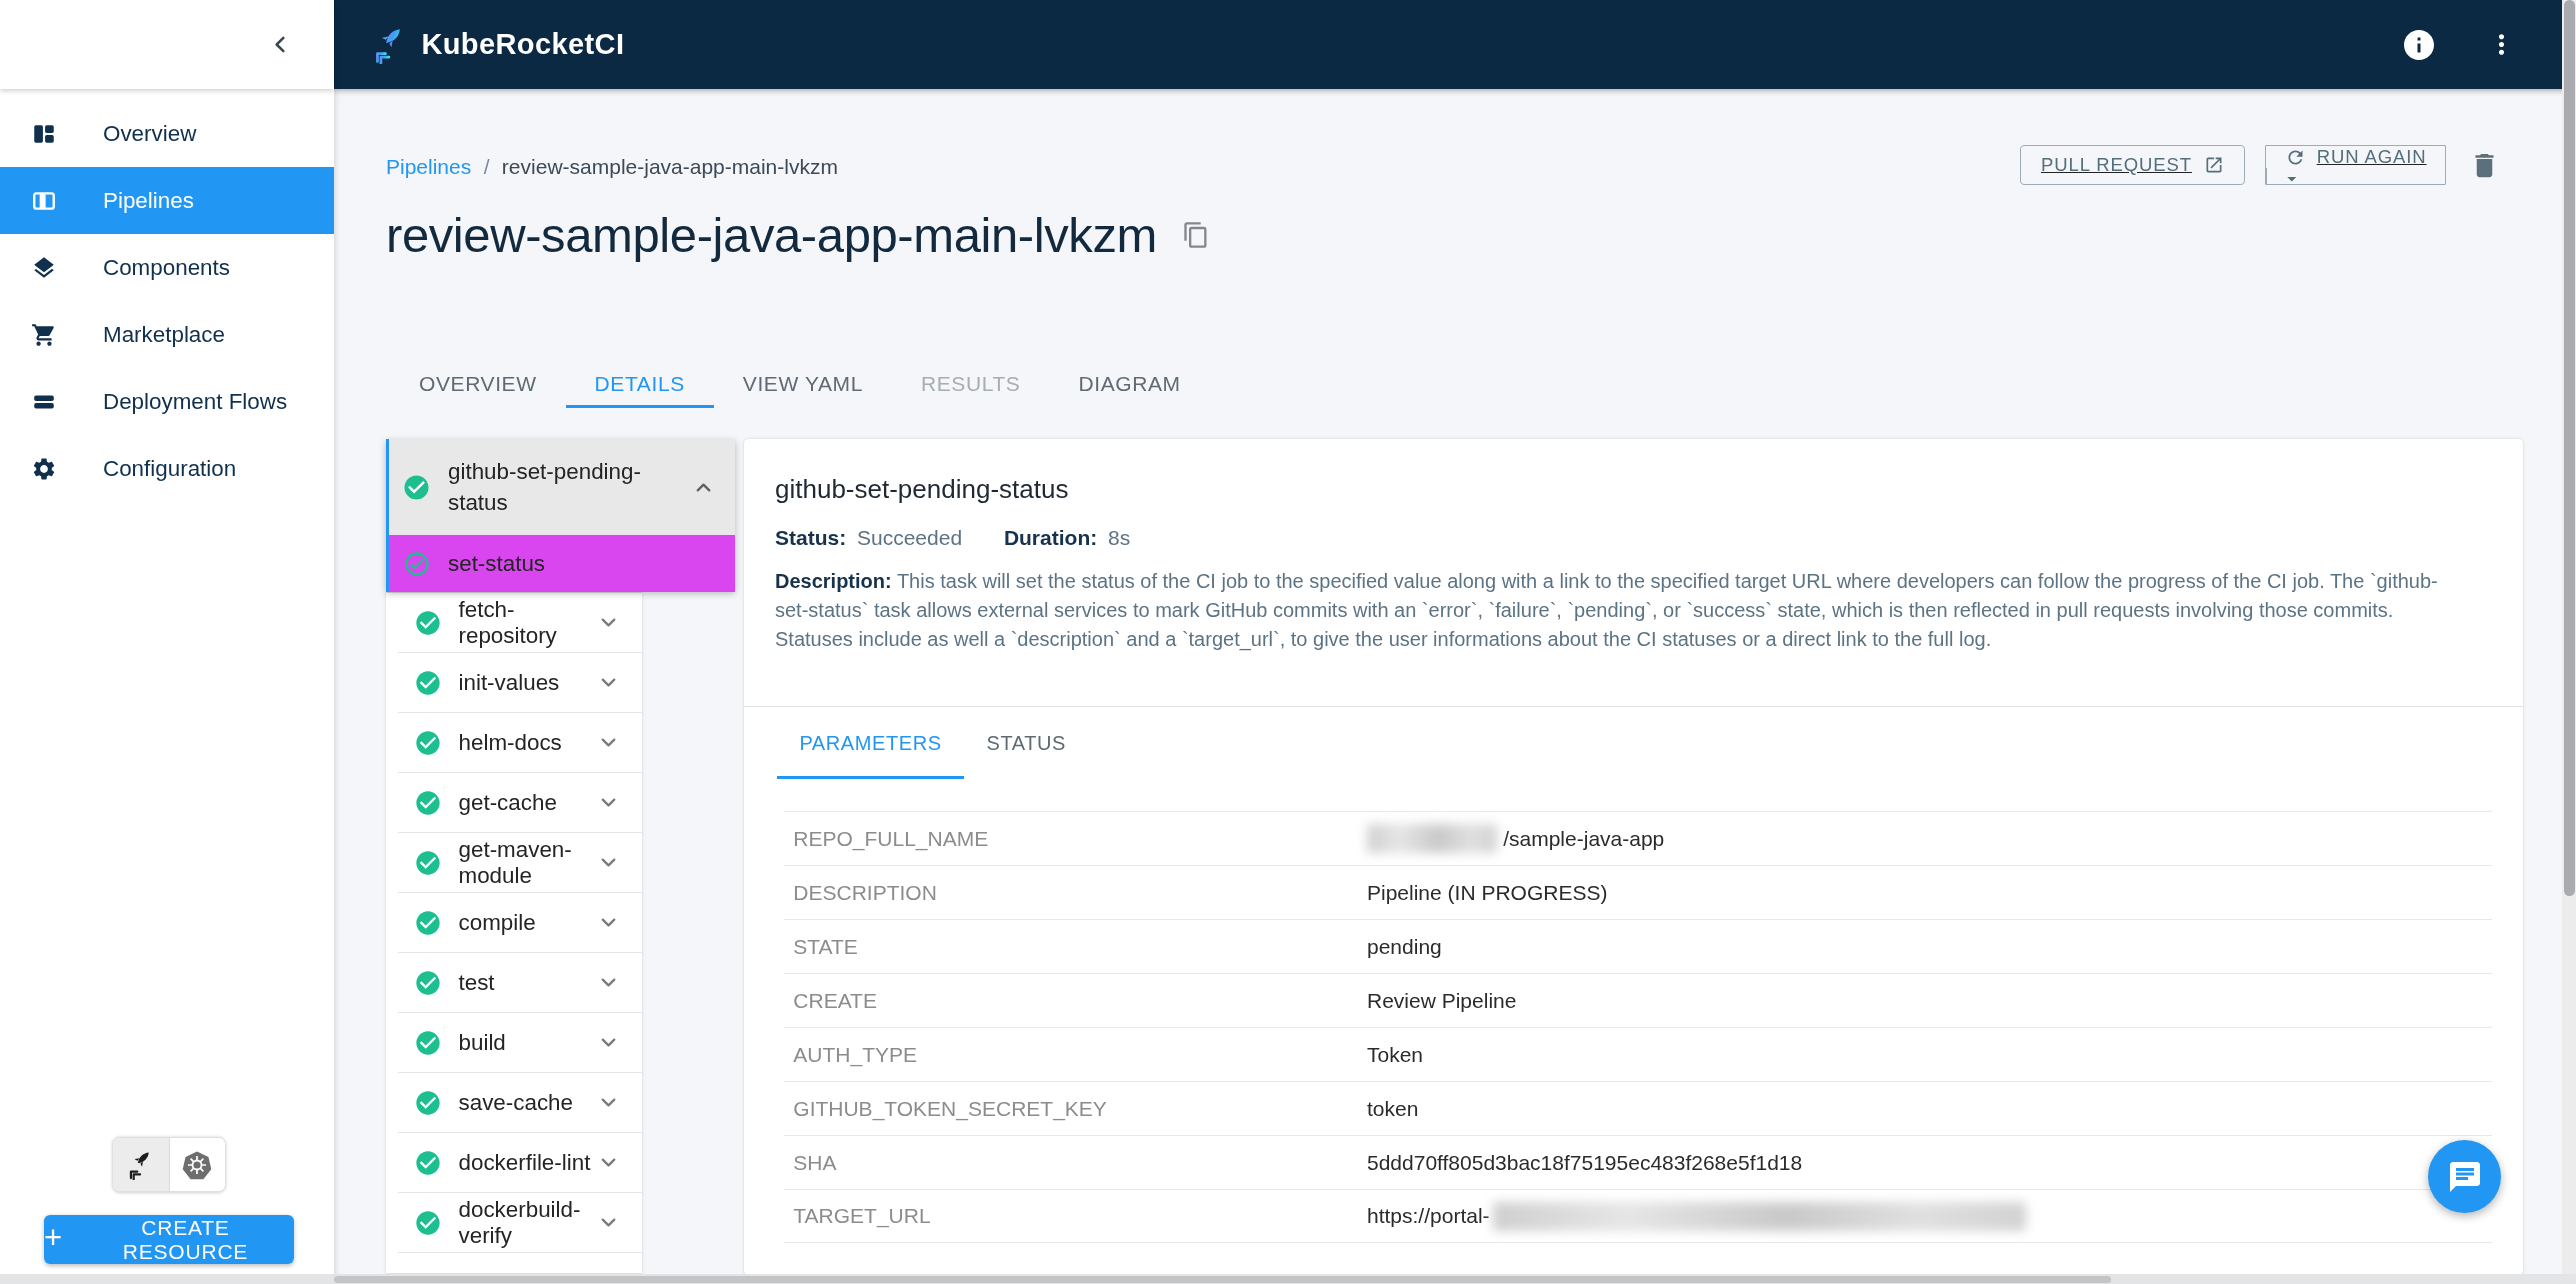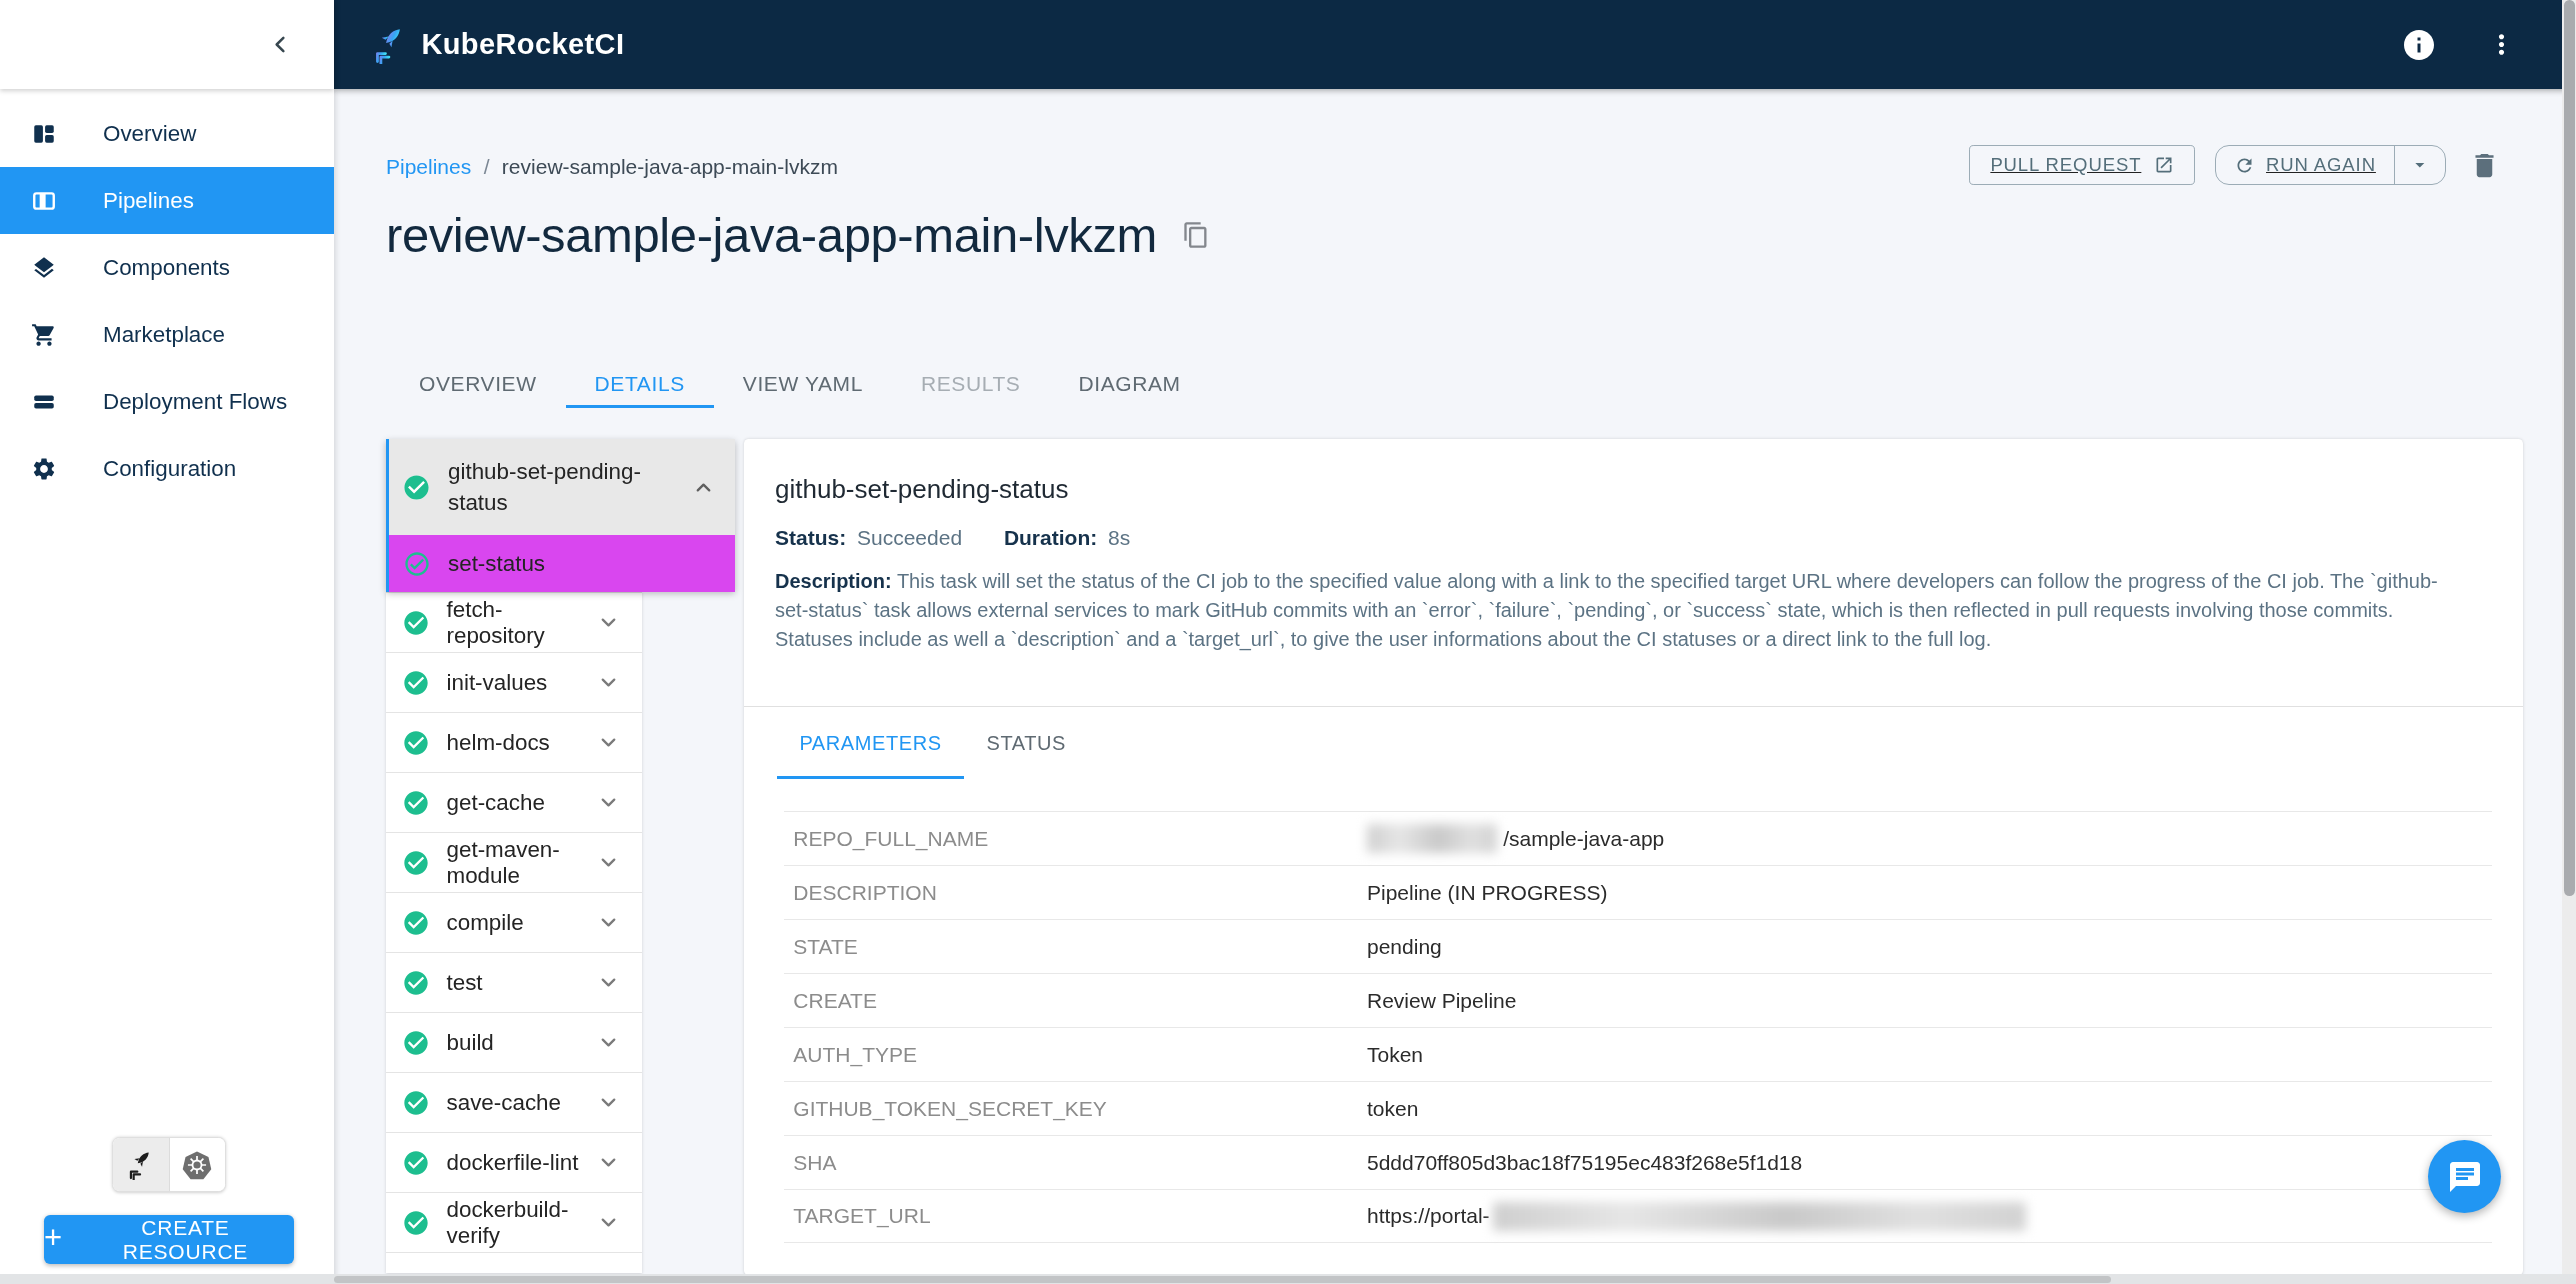--- a/index.html
+++ b/index.html
@@ -69,21 +69,21 @@
   #breadcrumb .bc-sep { color:#7b8794; }
   #breadcrumb .bc-cur { color:#3d4a56; }
 
   #actions { position:absolute; top:145px; right:74px; height:40px; display:flex; align-items:center; gap:20px; z-index:5;text-decoration:underline; }
   .obtn {
     height:40px; display:flex; align-items:center; gap:12.4px; padding:0 20px;
     border:0.8px solid rgba(84,111,125,.55); border-radius:4.6px; background:transparent;
     color:#546e7a; font-size:18.5px; font-weight:500; letter-spacing:0.9px; cursor:pointer;
     font-family:"Liberation Sans", sans-serif;
   }
-  .split { display:flex; height:40px; border:0.8px solid rgba(84,111,125,.55); border-radius:14px; overflow:hidden; }
+  .split { display:flex; height:40px; border:0.8px solid rgba(84,111,125,.55); border-radius:1px; overflow:hidden;flex-direction:column; }
   .split .seg { display:flex; align-items:center; gap:10.8px; padding:0 18.5px; color:#546e7a; font-size:18.5px; font-weight:500; letter-spacing:0.9px; background:transparent; border:none; cursor:pointer; font-family:"Liberation Sans", sans-serif;}
   .split .seg.arrow { border-left:0.8px solid rgba(84,111,125,.55); padding:0 14px; }
 
   #page-title-row { position:absolute; left:386px; top:207px; display:flex; align-items:center; gap:21.6px; z-index:5; }
   #page-title { font-size:49px; color:#12293e; letter-spacing:-0.4px; font-weight:400; white-space:nowrap; }
 
   
   #tabs { position:absolute; left:390px; top:362px; height:46px; display:flex; z-index:5; }
   .tab {
     padding:0 29px; display:flex; align-items:center; font-size:21px; font-weight:500;
@@ -104,21 +104,21 @@
   .task-summary .ticon { margin-left:13px; }
   .task-summary .tlabel { margin-left:17px; width:216px; font-size:22.4px; color:#242424; line-height:31px; overflow-wrap:break-word; }
   .task-summary .chev { margin-left:auto; margin-right:20px; }
   .task-step { height:57px; background:#d946ef; display:flex; align-items:center; cursor:pointer; }
   .task-step .ticon { margin-left:14px; }
   .task-step .tlabel { margin-left:17px; font-size:22.4px; color:#242424; }
 
   #task-list {
     position:absolute; left:386px; top:592px; width:256px; height:681px;
     background:#fff; overflow:hidden; box-shadow:0 0.8px 3.1px rgba(0,0,0,.15);
-    border-top:0.8px solid #dcdcdc; z-index:5;
+    border-top:0.8px solid #dcdcdc; z-index:5;padding-left:12px;
   }
   .task-row {
     height:60px; display:flex; align-items:center; border-bottom:0.8px solid #e4e4e4;
     background:#fff; cursor:pointer;
   }
   .task-row .ticon { margin-left:15.5px; }
   .task-row .tlabel { margin-left:17px; font-size:22.4px; color:#242424; }
   .task-row .chev { margin-left:auto; margin-right:21.6px; }
 
   

